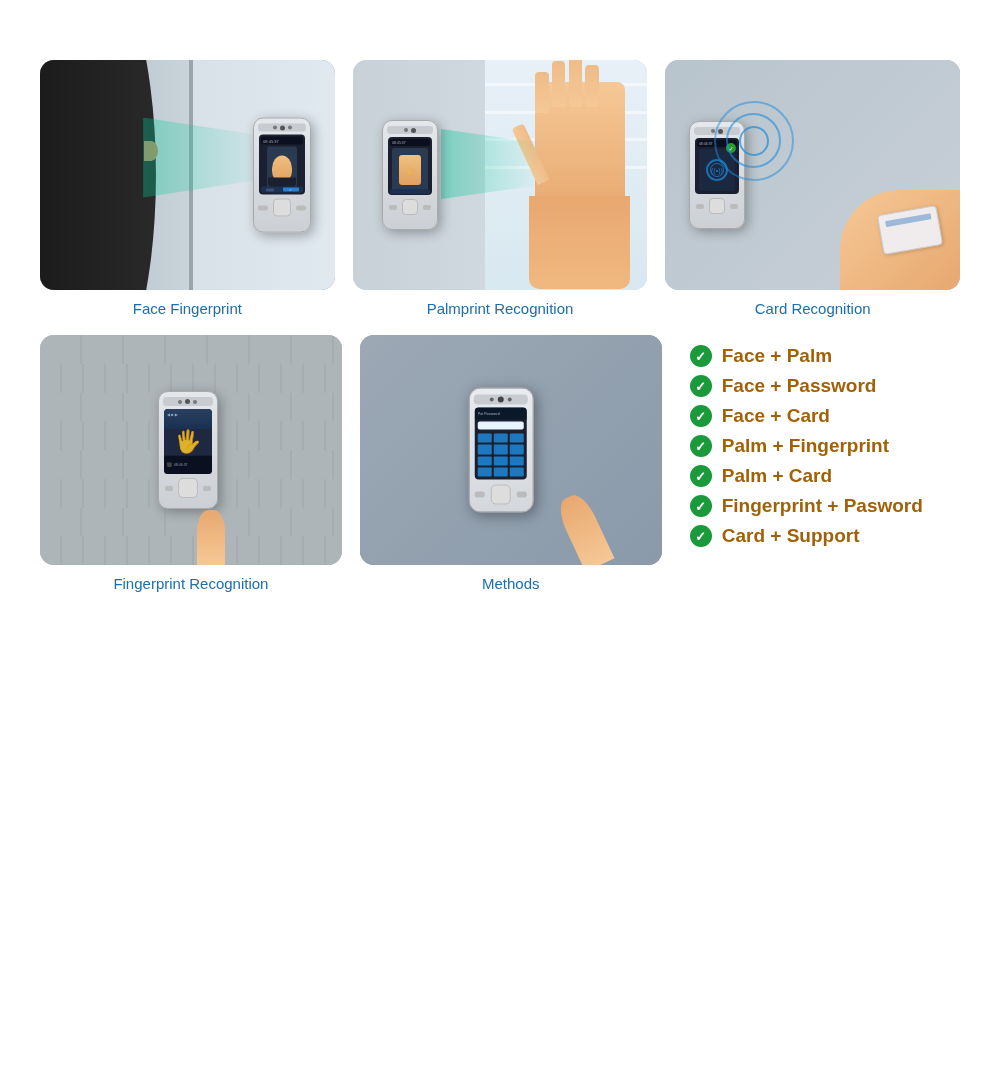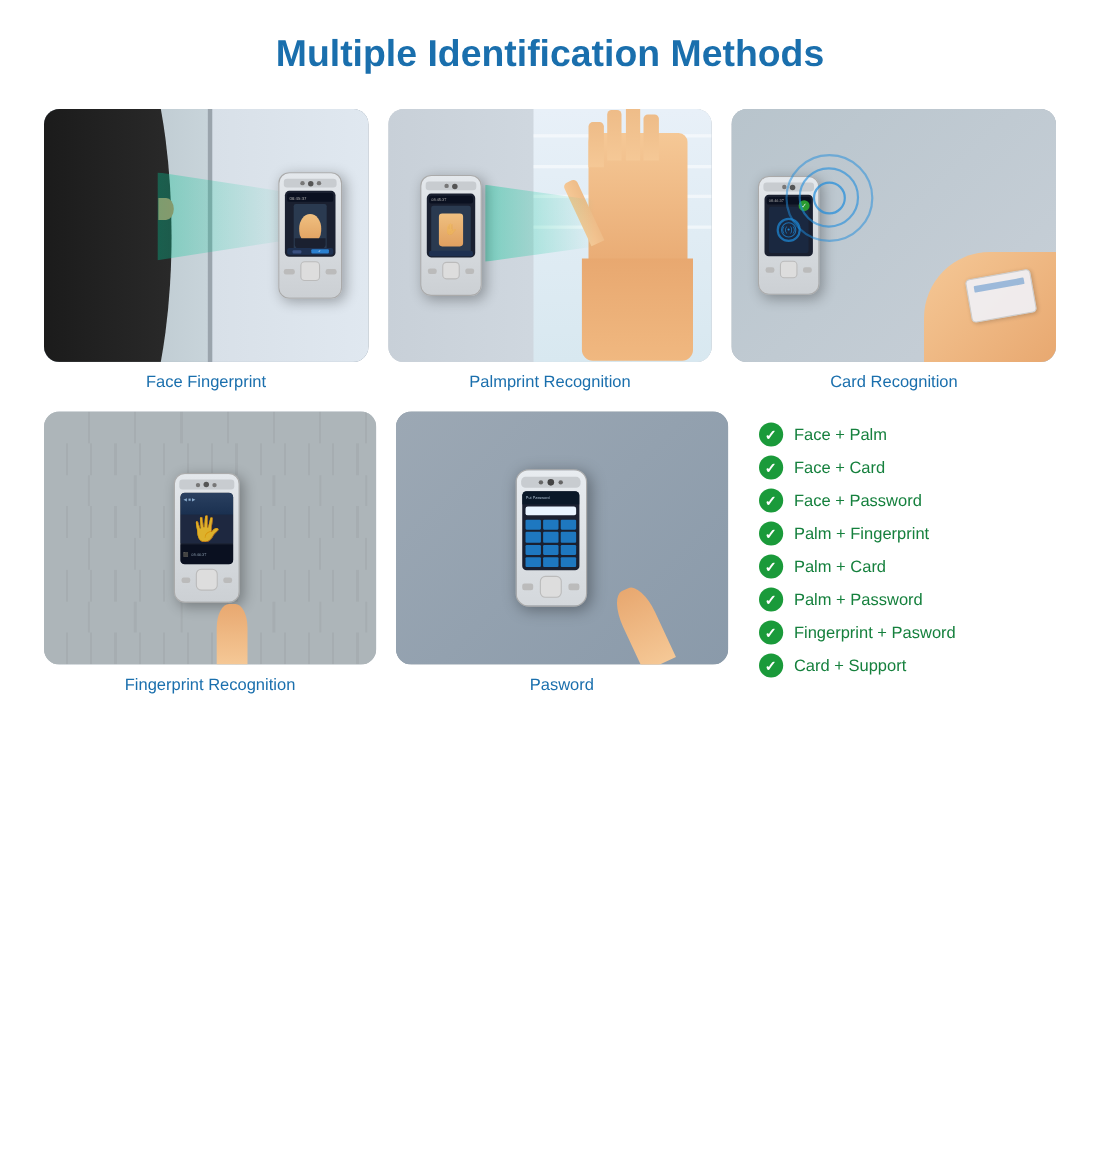--- a/index.html
+++ b/index.html
@@ -133,41 +133,41 @@
       margin-right: 10px;
       flex-shrink: 0;
     }
     .check-icon::after {
       content: '✓';
       color: white;
       font-size: 13px;
       font-weight: bold;
     }
     .check-label {
-      font-size: 15px;
-      color: #15803d;
+      font-size: 19px;
+      color: #a16207;
+      font-weight: bold;
     }
 
     
     .fp-scene {
       background: linear-gradient(135deg, #c0c8cc 0%, #b0b8bc 100%);
     }
 
     
     .pwd-scene {
       background: linear-gradient(135deg, #9ca8b0 0%, #8a9aa4 100%);
     }
   </style>
 </head>
 <body>
 
 <div class="page-wrapper">
 
   <div class="header">
-    <div class="header-title">Multiple Identification Methods</div>
   </div>
 
   <div class="image-grid-top">
 
     <div class="image-card">
       <div class="image-box image-box-top">
         <div class="scene face-scene">
 
           <div style="position:absolute;left:0;top:0;width:52%;height:100%;background:linear-gradient(to right,#b0bcc4,#c8d4da);border-right:4px solid #9aa4ac;"></div>
           <div style="position:absolute;left:52%;top:0;width:48%;height:100%;background:linear-gradient(to right,#d8e0e8,#e0e8f0);"></div>
@@ -422,52 +422,48 @@
                   <div style="width:10px;height:6px;background:#bbb;border-radius:2px;"></div>
                 </div>
               </div>
             </div>
 
             <div style="position:absolute;right:15%;bottom:0;z-index:5;transform:rotate(-25deg);transform-origin:bottom center;">
               <div style="width:32px;height:75px;background:linear-gradient(to top,#f5c896,#e8a870);border-radius:40% 40% 0 0;"></div>
             </div>
           </div>
         </div>
-        <div class="caption">Pasword</div>
+        <div class="caption">Methods</div>
       </div>
 
     </div>
 
     <div class="checklist-panel">
       <div class="checklist-item">
         <div class="check-icon"></div>
         <span class="check-label">Face + Palm</span>
       </div>
       <div class="checklist-item">
         <div class="check-icon"></div>
+        <span class="check-label">Face + Password</span>
+      </div>
+      <div class="checklist-item">
+        <div class="check-icon"></div>
         <span class="check-label">Face + Card</span>
       </div>
       <div class="checklist-item">
         <div class="check-icon"></div>
-        <span class="check-label">Face + Password</span>
-      </div>
-      <div class="checklist-item">
-        <div class="check-icon"></div>
         <span class="check-label">Palm + Fingerprint</span>
       </div>
       <div class="checklist-item">
         <div class="check-icon"></div>
         <span class="check-label">Palm + Card</span>
       </div>
       <div class="checklist-item">
         <div class="check-icon"></div>
-        <span class="check-label">Palm + Password</span>
-      </div>
-      <div class="checklist-item">
-        <div class="check-icon"></div>
         <span class="check-label">Fingerprint + Pasword</span>
       </div>
       <div class="checklist-item">
         <div class="check-icon"></div>
         <span class="check-label">Card + Support</span>
       </div>
     </div>
 
   </div>
 

